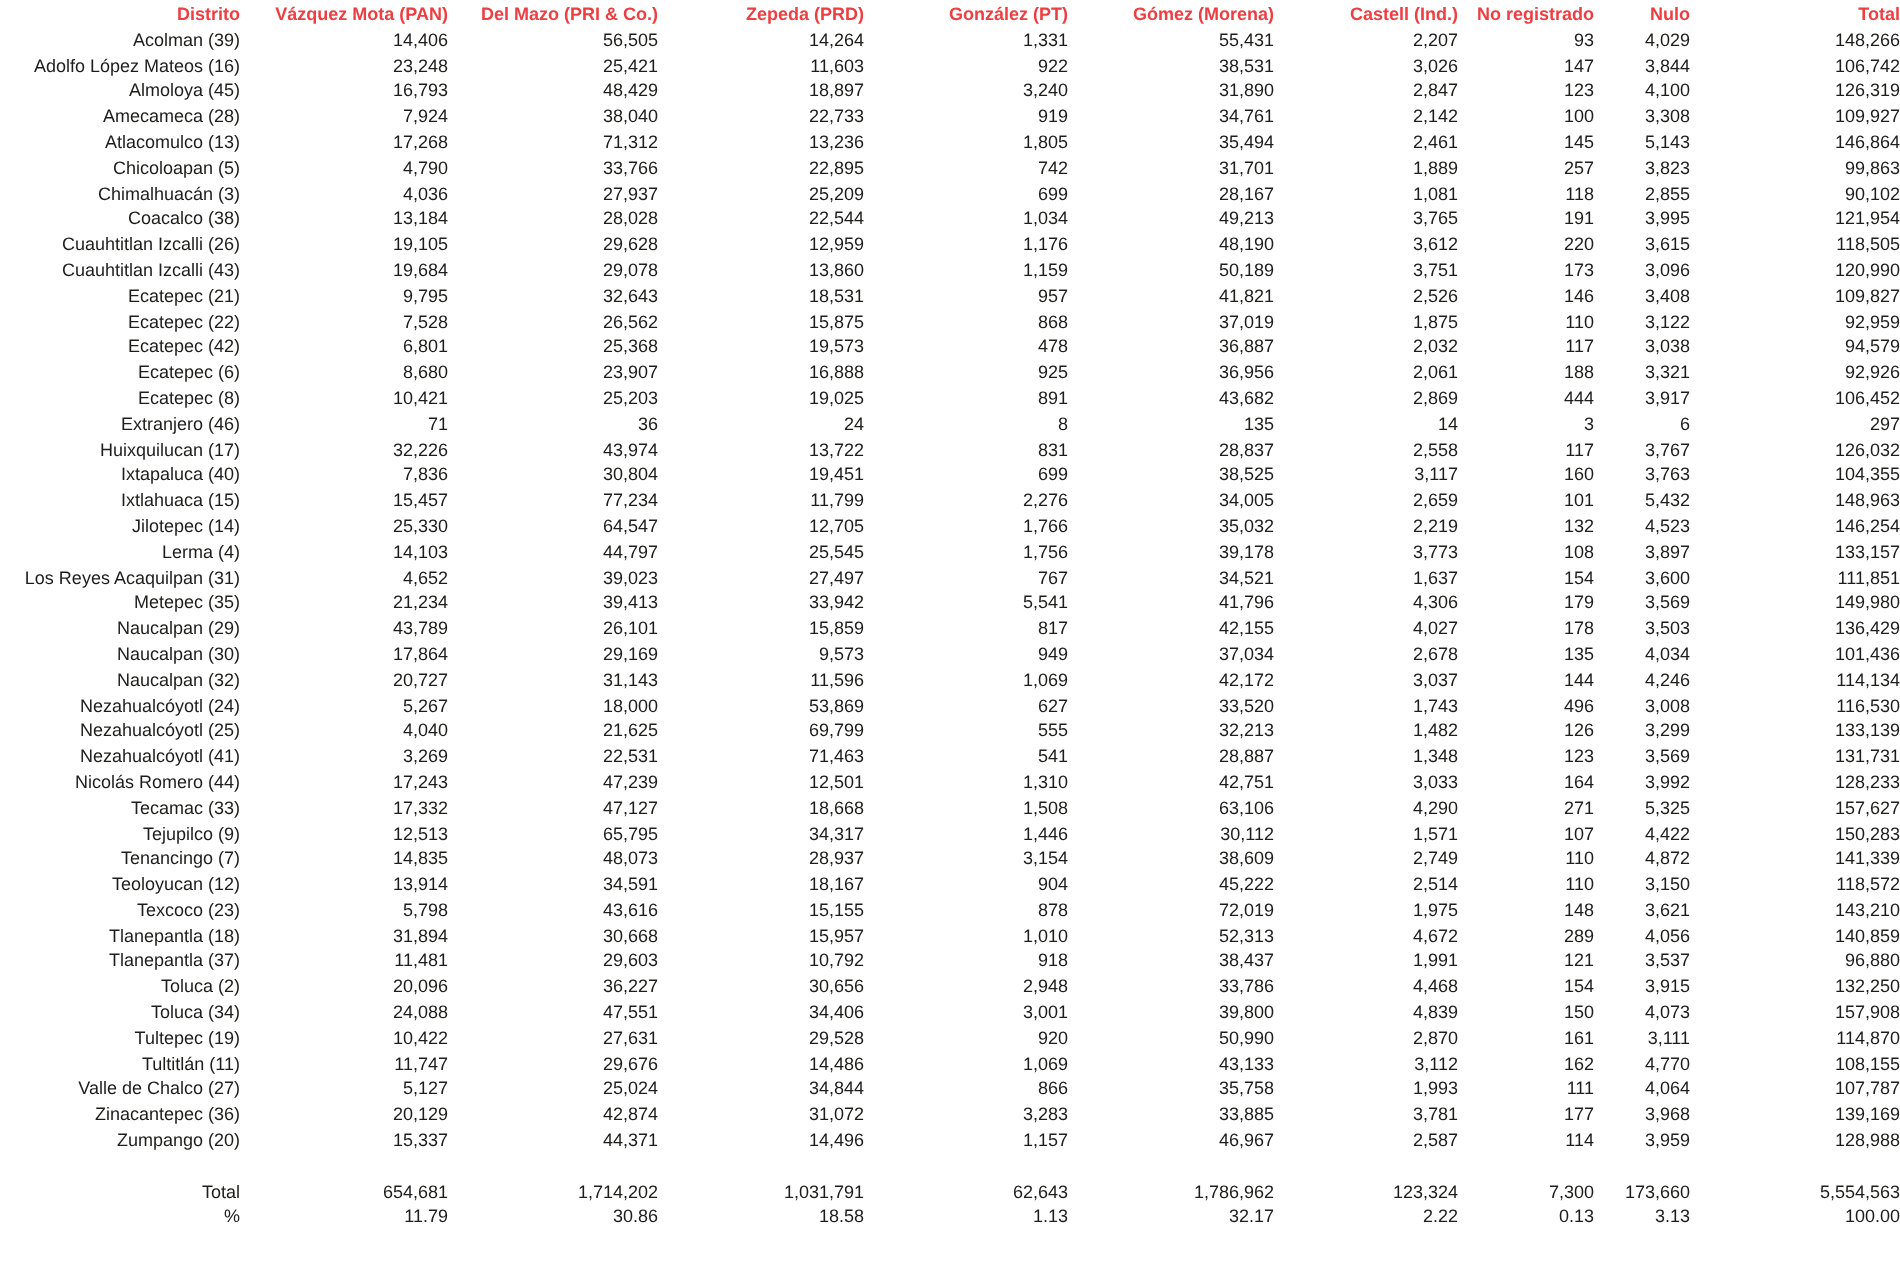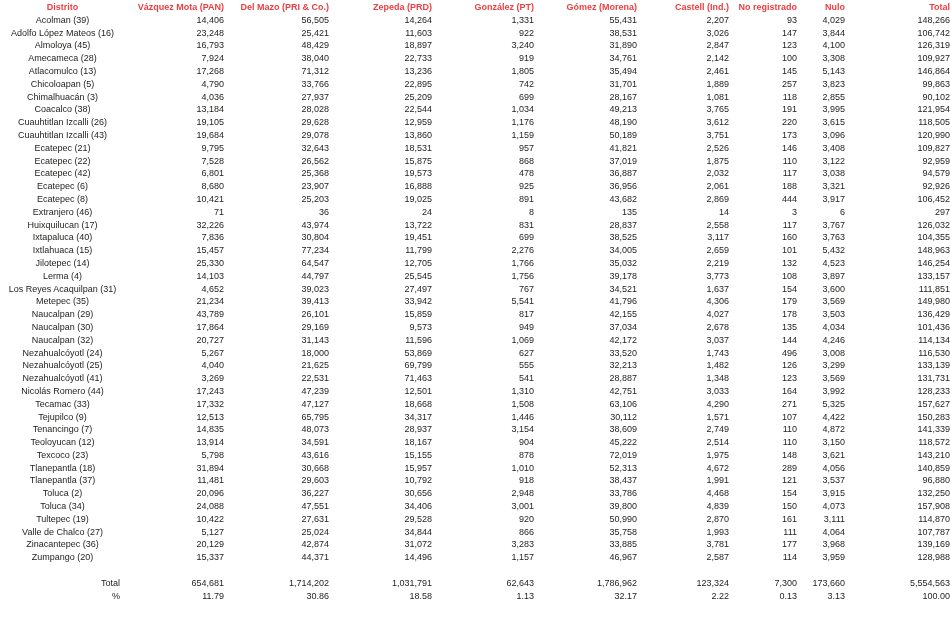--- a/index.html
+++ b/index.html
@@ -26,21 +26,21 @@
     overflow: hidden;
     text-align: right;
     font-weight: normal;
     color: #1d1d1b;
     font-family: "Liberation Sans", sans-serif;
   }
   th {
     font-weight: bold;
   }
   .c0 {
-    text-align: center;
+    text-align: right;
     padding-left: 3px;
   }
   td.footer-label {
     text-align: right;
     padding-left: 0;
   }
   tr.spacer-row td { height: 12.8px; }
 </style>
 </head>
 <body>
@@ -547,20 +547,32 @@
         <td>27,631</td>
         <td>29,528</td>
         <td>920</td>
         <td>50,990</td>
         <td>2,870</td>
         <td>161</td>
         <td>3,111</td>
         <td>114,870</td>
       </tr>
       <tr>
+        <td class="c0">Tultitlán (11)</td>
+        <td>11,747</td>
+        <td>29,676</td>
+        <td>14,486</td>
+        <td>1,069</td>
+        <td>43,133</td>
+        <td>3,112</td>
+        <td>162</td>
+        <td>4,770</td>
+        <td>108,155</td>
+      </tr>
+      <tr>
         <td class="c0">Valle de Chalco (27)</td>
         <td>5,127</td>
         <td>25,024</td>
         <td>34,844</td>
         <td>866</td>
         <td>35,758</td>
         <td>1,993</td>
         <td>111</td>
         <td>4,064</td>
         <td>107,787</td>

